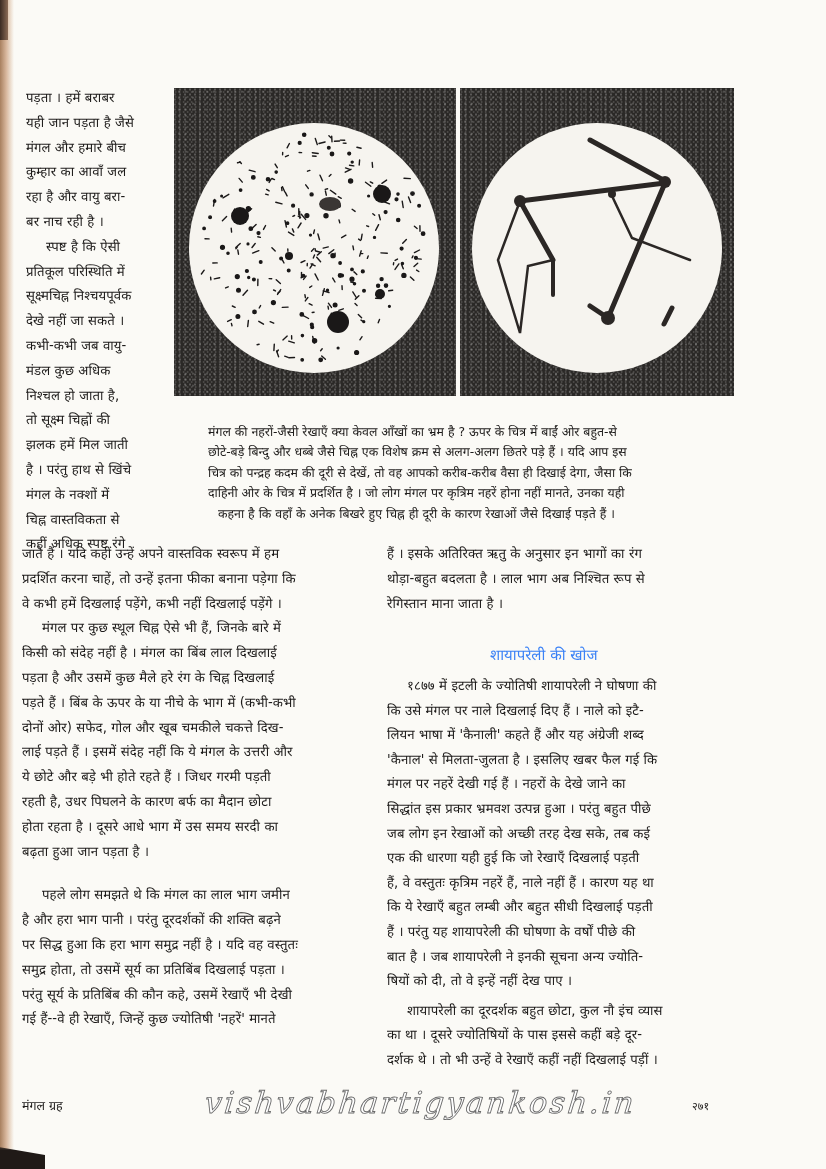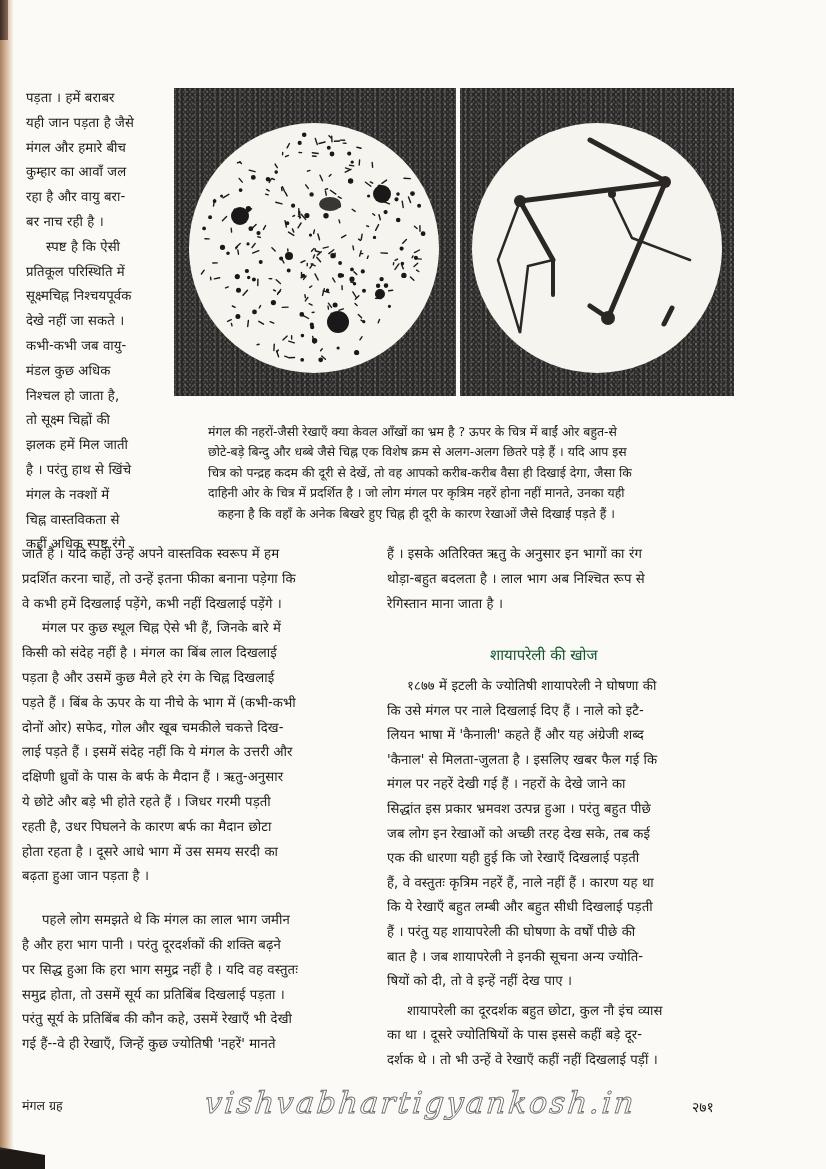--- a/index.html
+++ b/index.html
@@ -62,42 +62,42 @@
     position: absolute; left: 22px; top: 542px; width: 350px;
   }
   .col-left .line { display: block; height: 24.8px; }
   .col-right {
     position: absolute; left: 387px; top: 542px; width: 350px;
   }
   .col-right .line { display: block; height: 24.8px; }
 
   .heading {
     position: absolute; left: 490px; top: 645px;
-    font-size: 15px; line-height: 20px; font-weight: normal; color: #14532d;
+    font-size: 15px; line-height: 20px; font-weight: normal; color: #3b82f6;
   }
   .col-right2 {
     position: absolute; left: 387px; top: 674px; width: 350px;
   }
   .col-right2 .line { display: block; height: 24.6px; }
 
   .footer-left {
     position: absolute; left: 22px; top: 1097px;
     font-size: 12.5px; line-height: 18px;
   }
   .watermark {
     position: absolute; left: 205px; top: 1086px;
     font-family: "DejaVu Serif", serif; font-style: italic;
     font-size: 30px; line-height: 34px; letter-spacing: 2.6px;
     color: #ffffff;
     -webkit-text-stroke: 0.9px #6b6b6b;
     transform: skewX(-6deg);
   }
   .page-number {
     position: absolute; left: 692px; top: 1098px;
-    font-size: 14px; line-height: 18px;
+    font-size: 11px; line-height: 18px;
   }
 </style>
 </head>
 <body>
 
 <div class="binding"></div>
 <div class="binding-top"></div>
 <div class="binding-bottom"></div>
 
 <div class="col-narrow text">
@@ -433,21 +433,20 @@
 <div class="col-left text">
   <span class="line">जाते हैं । यदि कहीं उन्हें अपने वास्तविक स्वरूप में हम</span>
   <span class="line">प्रदर्शित करना चाहें, तो उन्हें इतना फीका बनाना पड़ेगा कि</span>
   <span class="line">वे कभी हमें दिखलाई पड़ेंगे, कभी नहीं दिखलाई पड़ेंगे ।</span>
   <span class="line indent">मंगल पर कुछ स्थूल चिह्न ऐसे भी हैं, जिनके बारे में</span>
   <span class="line">किसी को संदेह नहीं है । मंगल का बिंब लाल दिखलाई</span>
   <span class="line">पड़ता है और उसमें कुछ मैले हरे रंग के चिह्न दिखलाई</span>
   <span class="line">पड़ते हैं । बिंब के ऊपर के या नीचे के भाग में (कभी-कभी</span>
   <span class="line">दोनों ओर) सफेद, गोल और खूब चमकीले चकत्ते दिख-</span>
   <span class="line">लाई पड़ते हैं । इसमें संदेह नहीं कि ये मंगल के उत्तरी और</span>
-  <span class="line">दक्षिणी ध्रुवों के पास के बर्फ के मैदान हैं । ऋतु-अनुसार</span>
   <span class="line">ये छोटे और बड़े भी होते रहते हैं । जिधर गरमी पड़ती</span>
   <span class="line">रहती है, उधर पिघलने के कारण बर्फ का मैदान छोटा</span>
   <span class="line">होता रहता है । दूसरे आधे भाग में उस समय सरदी का</span>
   <span class="line">बढ़ता हुआ जान पड़ता है ।</span>
   <span class="line indent" style="margin-top:19px">पहले लोग समझते थे कि मंगल का लाल भाग जमीन</span>
   <span class="line">है और हरा भाग पानी । परंतु दूरदर्शकों की शक्ति बढ़ने</span>
   <span class="line">पर सिद्ध हुआ कि हरा भाग समुद्र नहीं है । यदि वह वस्तुतः</span>
   <span class="line">समुद्र होता, तो उसमें सूर्य का प्रतिबिंब दिखलाई पड़ता ।</span>
   <span class="line">परंतु सूर्य के प्रतिबिंब की कौन कहे, उसमें रेखाएँ भी देखी</span>
   <span class="line">गई हैं--वे ही रेखाएँ, जिन्हें कुछ ज्योतिषी 'नहरें' मानते</span>

